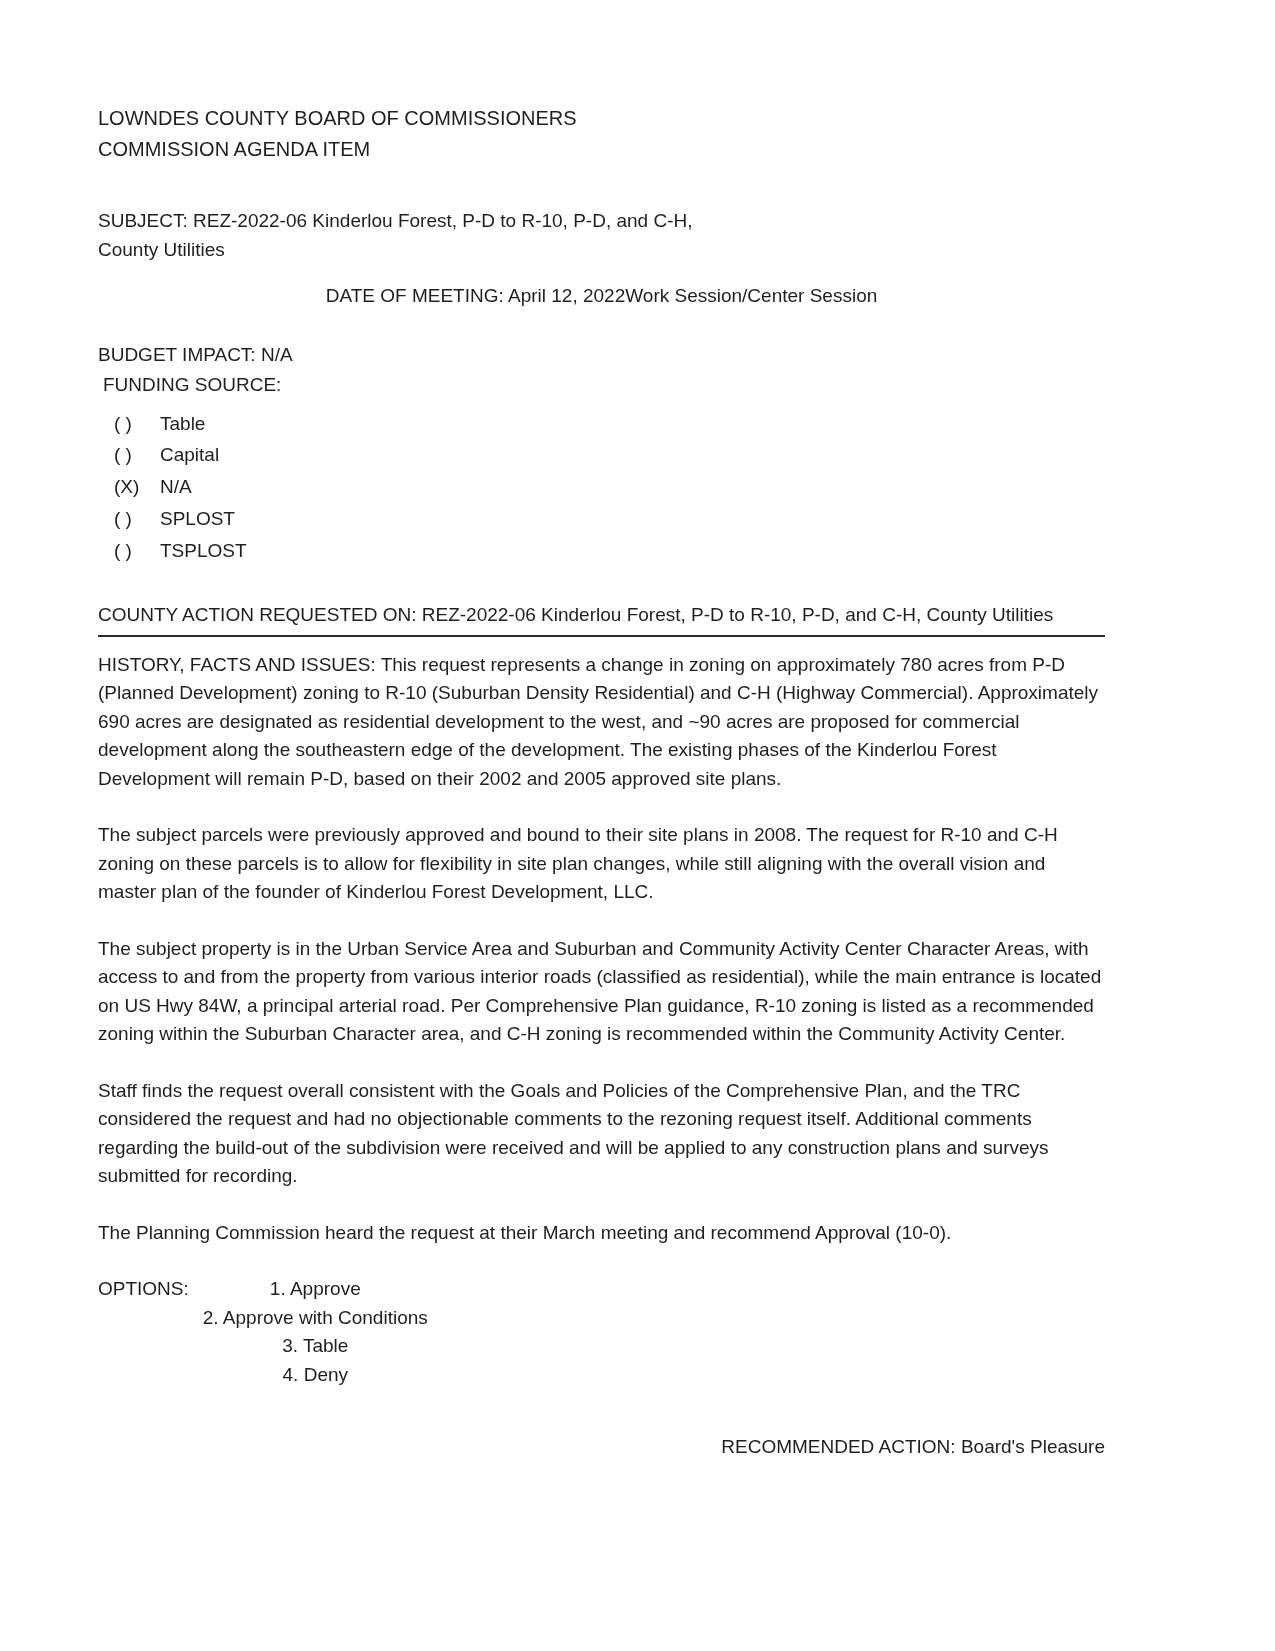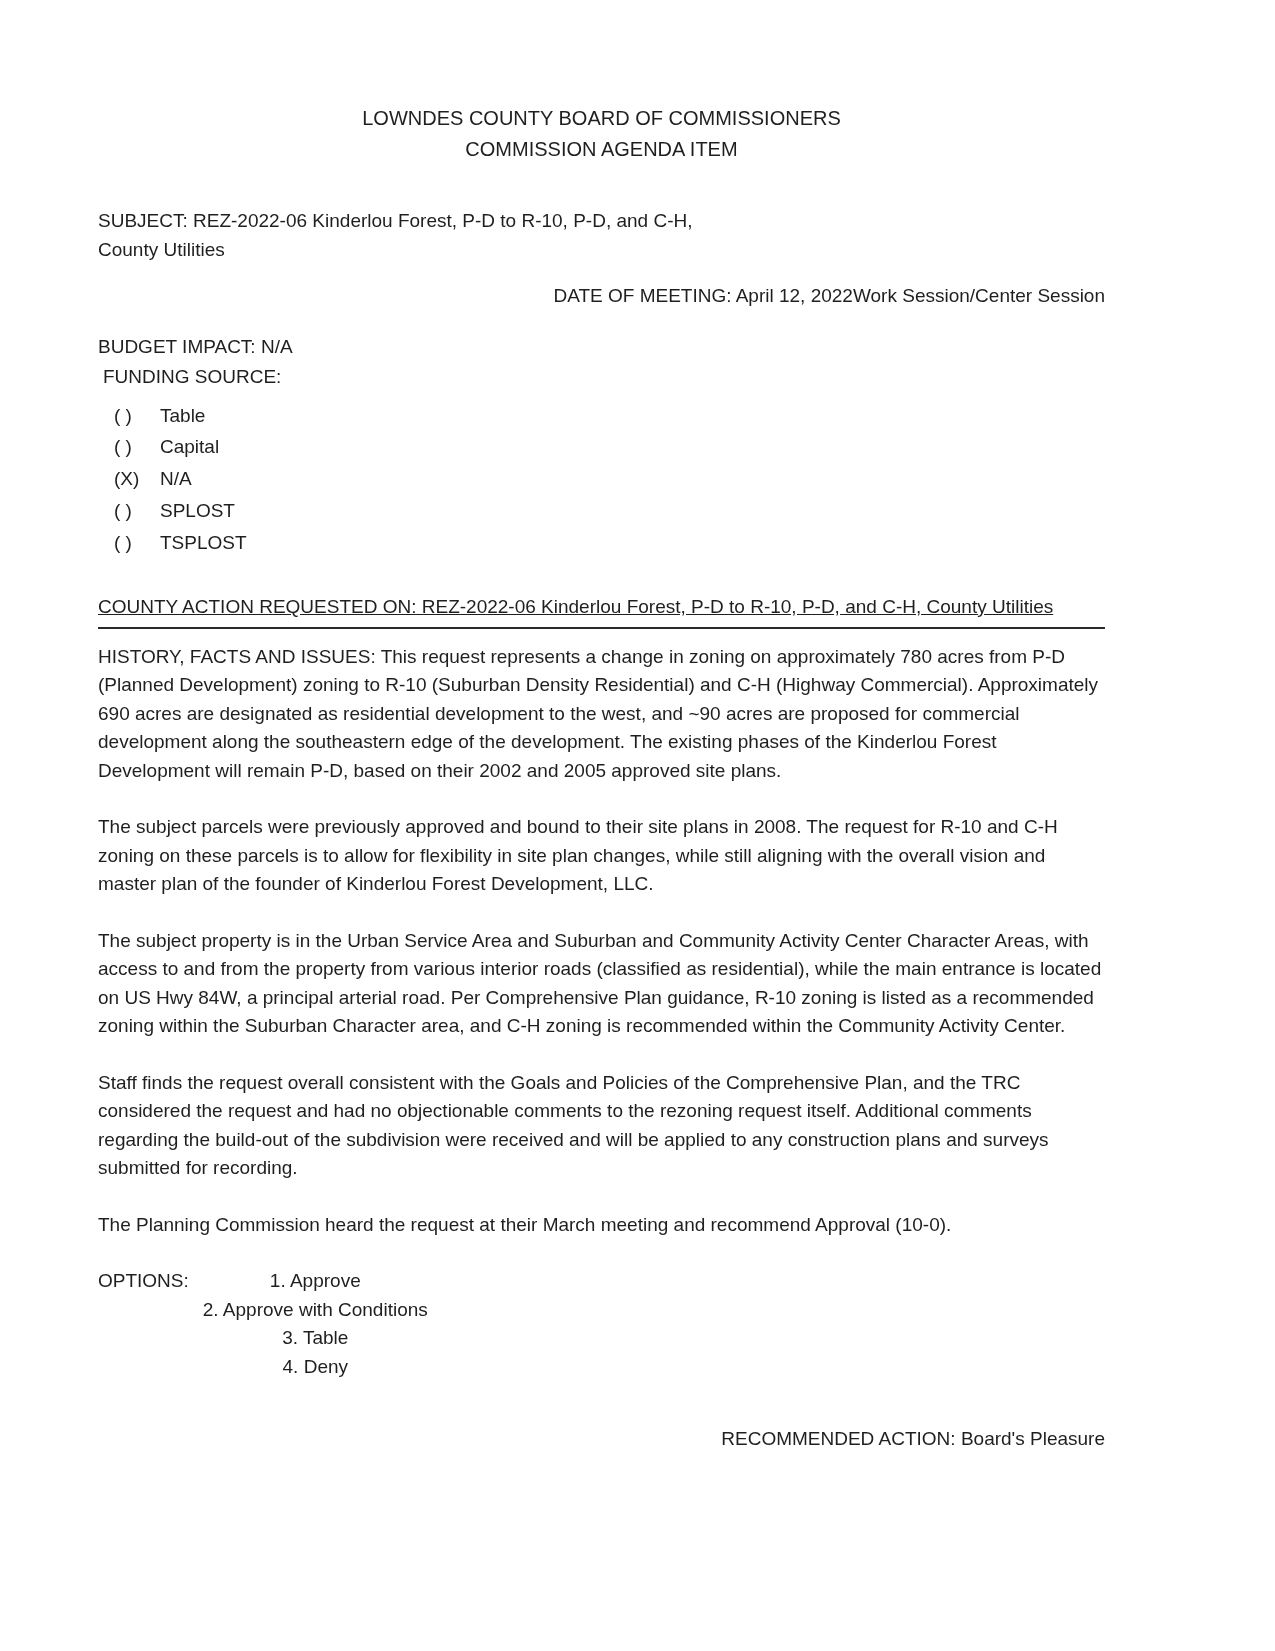--- a/index.html
+++ b/index.html
@@ -14,33 +14,32 @@
     margin: 0 auto;
     background: #ffffff;
     color: #1f1f1f;
     font-family: "Liberation Sans", sans-serif;
     font-size: 19px;
     line-height: 1.5;
     box-sizing: border-box;
     padding: 103px 170px 60px 98px;
   }
   .doc-title {
-    text-align: center;
     font-size: 20px;
     line-height: 1.55;
     margin-bottom: 42px;
   }
   .subject-block {
     margin-bottom: 18px;
   }
   .meeting-row {
     display: flex;
-    justify-content: flex-end;
+    justify-content: center;
     align-items: flex-start;
-    margin-bottom: 22px;
+    margin-bottom: 30px;
   }
   .budget-line {
     margin-bottom: 2px;
   }
   .funding-label {
     padding-left: 5px;
     margin-bottom: 8px;
   }
   .funding-list {
     padding-left: 16px;
@@ -52,21 +51,20 @@
   }
   .fund-mark {
     width: 46px;
     flex: 0 0 46px;
   }
   .county-action {
     border-bottom: 2px solid #2a2a2a;
     padding-bottom: 5px;
     margin-bottom: 14px;
     white-space: nowrap;
-    text-decoration: underline;
   }
   .para {
     margin: 0 0 28px 0;
   }
   .options-block {
     display: flex;
     margin-bottom: 44px;
   }
   .options-label {
     flex: 0 0 auto;

